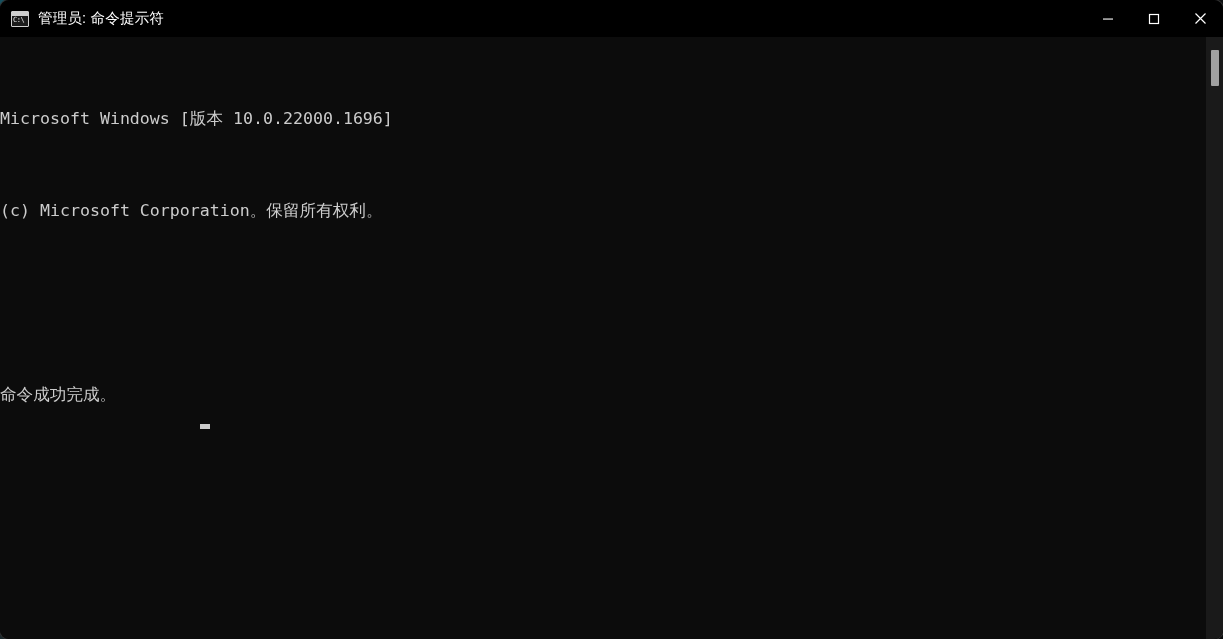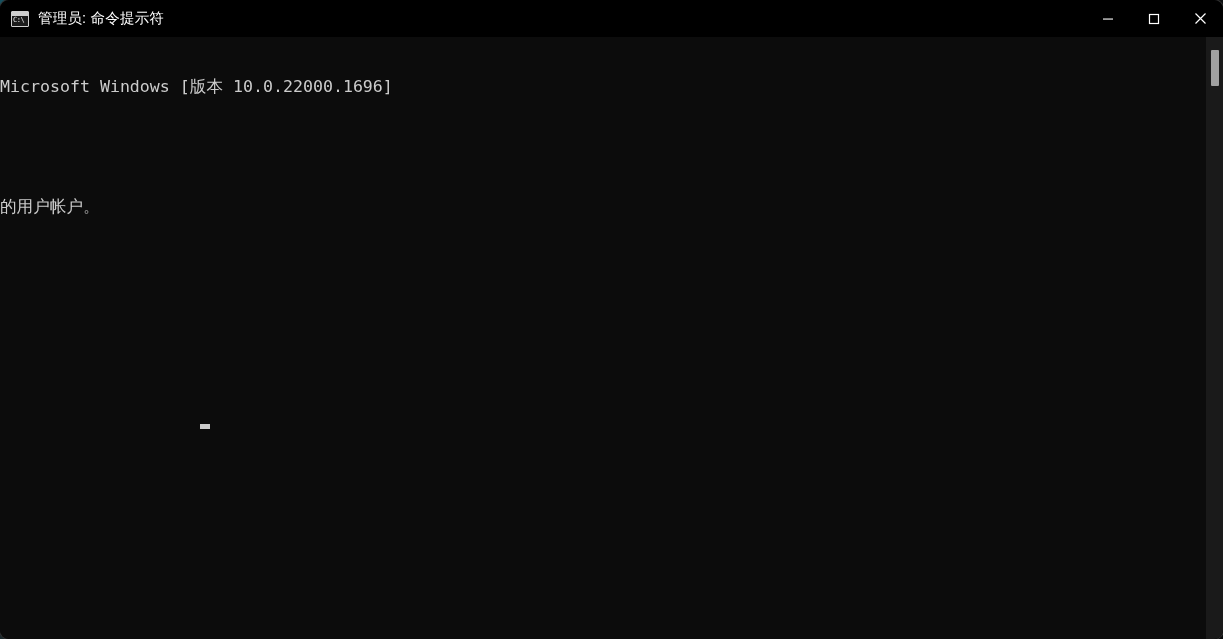--- a/index.html
+++ b/index.html
@@ -111,20 +111,21 @@
     font-size: 16.6px;
     line-height: 20px;
     color: #cccccc;
     white-space: pre;
     letter-spacing: 0px;
     tab-size: 8;
   }
   #console-text .line {
     height: 20px;
     white-space: pre;
+    margin-top: 32px;
   }
 
   
   #cursor {
     position: absolute;
     left: 200px;
     top: 387px;
     width: 10px;
     height: 5px;
     background: #cccccc;
@@ -185,22 +186,23 @@
           </svg>
         </div>
 
       </div>
     </div>
 
     <div id="terminal-body">
 
       <div id="console-text">
         <div class="line">Microsoft Windows [版本 10.0.22000.1696]</div>
-        <div class="line"></div>
-        <div class="line">的用户帐户。</div>
+        <div class="line">(c) Microsoft Corporation。保留所有权利。</div>
+        <div class="line"></div>
+        <div class="line">命令成功完成。</div>
         <div class="line"></div>
         <div class="line"></div>
         <div class="line"></div>
         
         
         
         
         
         
         

